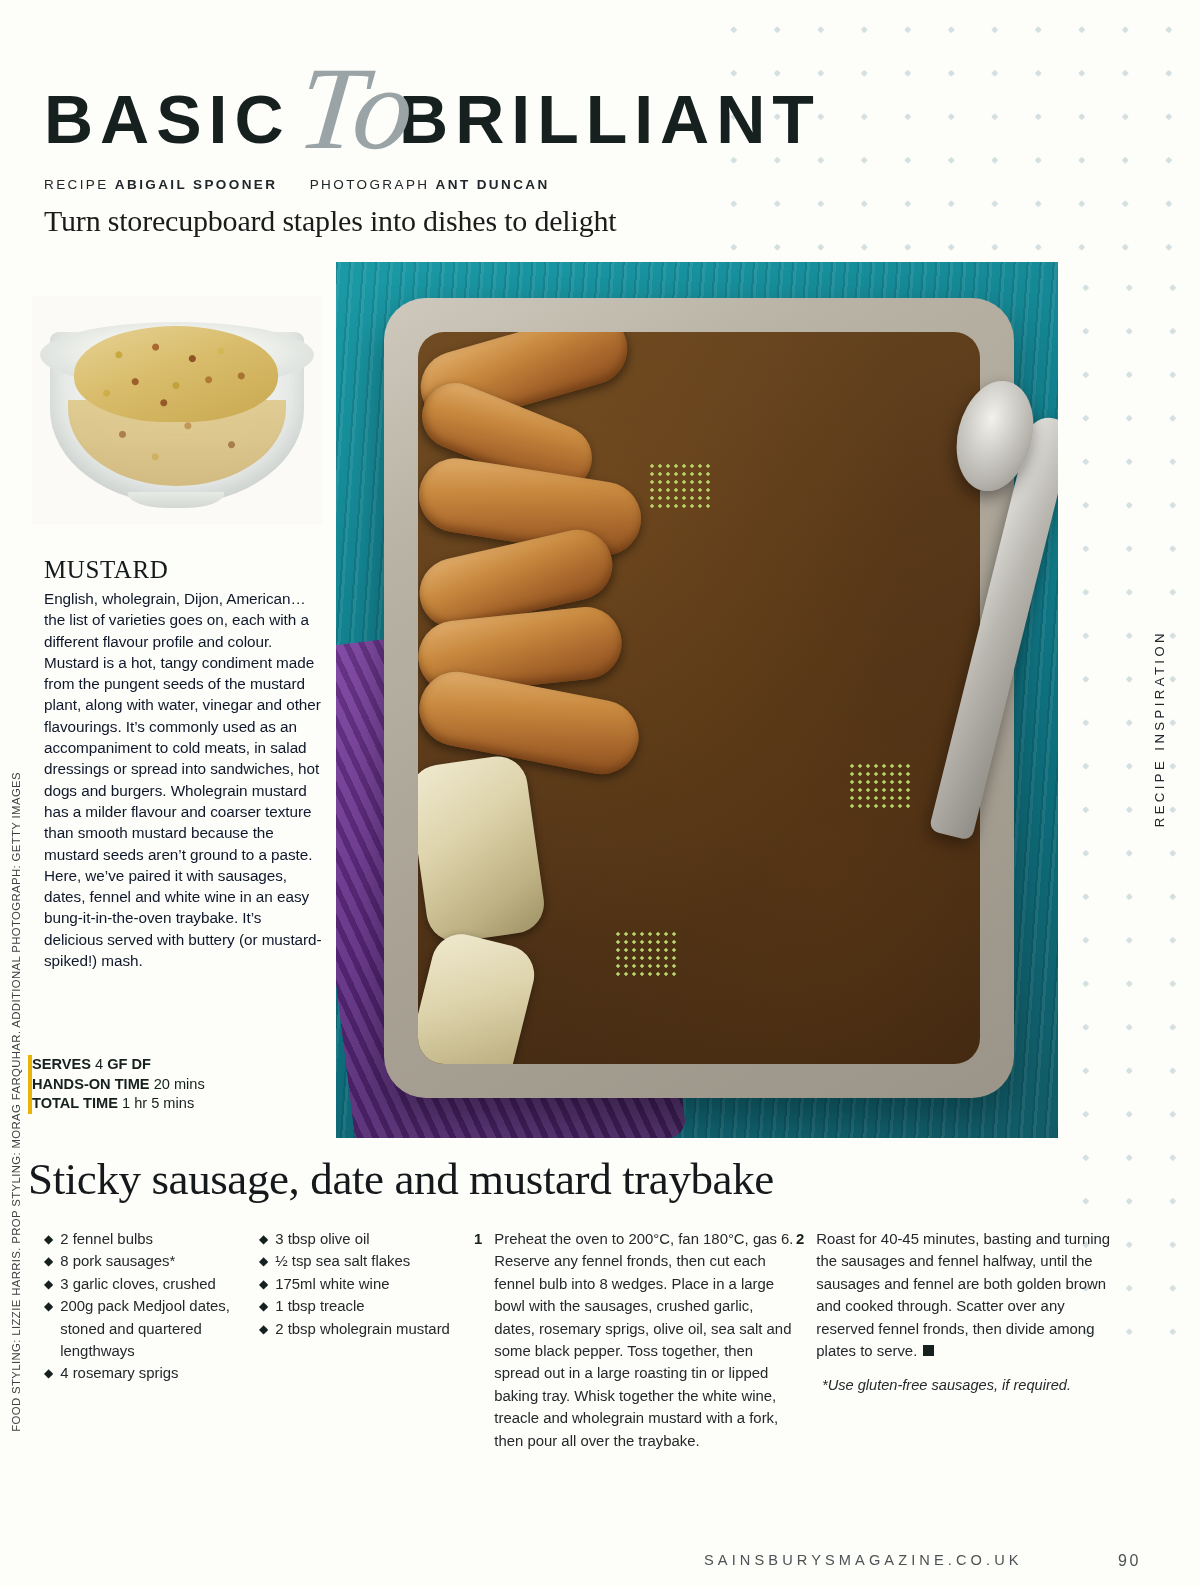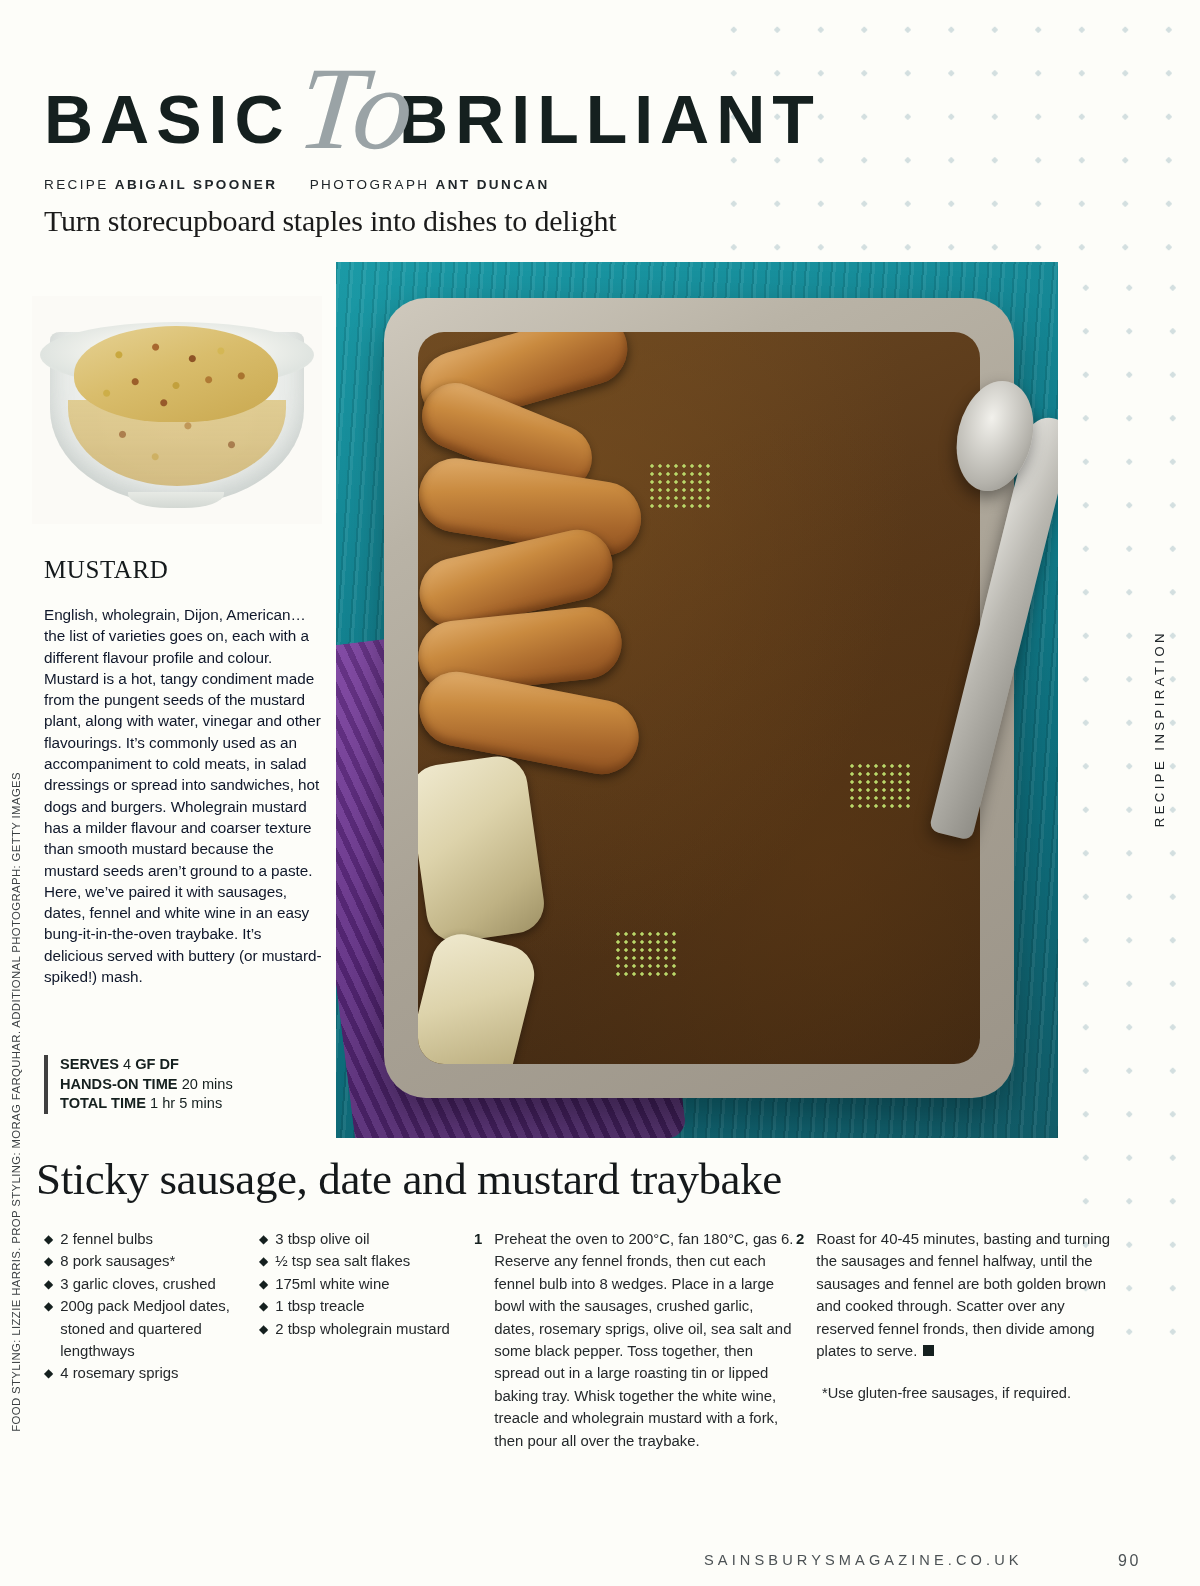--- a/index.html
+++ b/index.html
@@ -143,36 +143,35 @@
     background: linear-gradient(180deg, #e7eae5, #d3d8d3);
   }
 
   
   #mustard-block { position: absolute; left: 44px; top: 556px; width: 280px; }
   #mustard-heading {
     font-family: "Liberation Serif", serif;
     font-size: 25px;
     letter-spacing: 0.6px;
     color: #14191b;
-    margin-bottom: 20px;
+    margin-bottom: 4px;
   }
   #mustard-body {
     font-size: 15.3px;
     line-height: 21.3px;
     color: #0f172a;
     letter-spacing: -0.05px;
   }
 
   
   #serves-meta {
     position: absolute;
-    left: 44px; top: 1055px;
+    left: 28px; top: 1055px;
     width: 290px;
-    padding-left: 12px;
-    border-left: 4px solid #404040;
+    border-left: 4px solid #eab308;
     font-size: 14.6px;
     line-height: 19.6px;
     color: #15201f;
   }
   #serves-meta .lbl { font-weight: 700; }
 
   
   #hero-photo {
     position: absolute;
     left: 336px; top: 262px;
@@ -243,21 +242,21 @@
     width: 74px; height: 112px;
     transform: rotate(14deg);
     border-radius: 50%;
     background: radial-gradient(ellipse at 40% 35%, #f2f1ec, #b4b2ab 65%, #87857f);
     box-shadow: 0 7px 16px rgba(0,0,0,.42);
   }
 
   
   #recipe-title-wrap {
     position: absolute;
-    left: 36px; top: 1138px;
+    left: 28px; top: 1138px;
     width: 770px;
     background: #fdfdf9;
     padding-top: 14px;
   }
   #recipe-title {
     font-family: "Liberation Serif", serif;
     font-size: 45px;
     color: #15191b;
     letter-spacing: -0.4px;
     line-height: 54px;
@@ -295,21 +294,22 @@
   .step-num { font-weight: 700; color: #15201f; }
   .step-text { flex: 1; }
   .endmark {
     display: inline-block;
     width: 11px; height: 11px;
     background: #15201f;
     margin-left: 6px;
     vertical-align: baseline;
   }
   #footnote {
-    margin-top: 20px;
+    font-style: italic;
+    margin-top: 12px;
     margin-left: 26px;
     font-size: 14.6px;
     color: #24282b;
   }
 
   #per-serving {
     margin-top: 34px;
     margin-left: 26px;
     padding-left: 11px;
     border-left: 4px solid #15201f;

